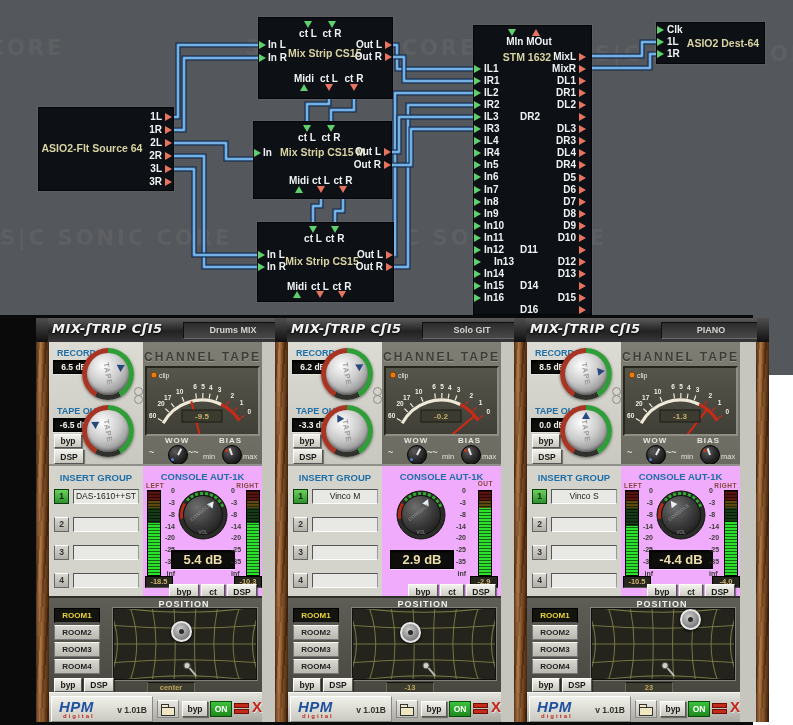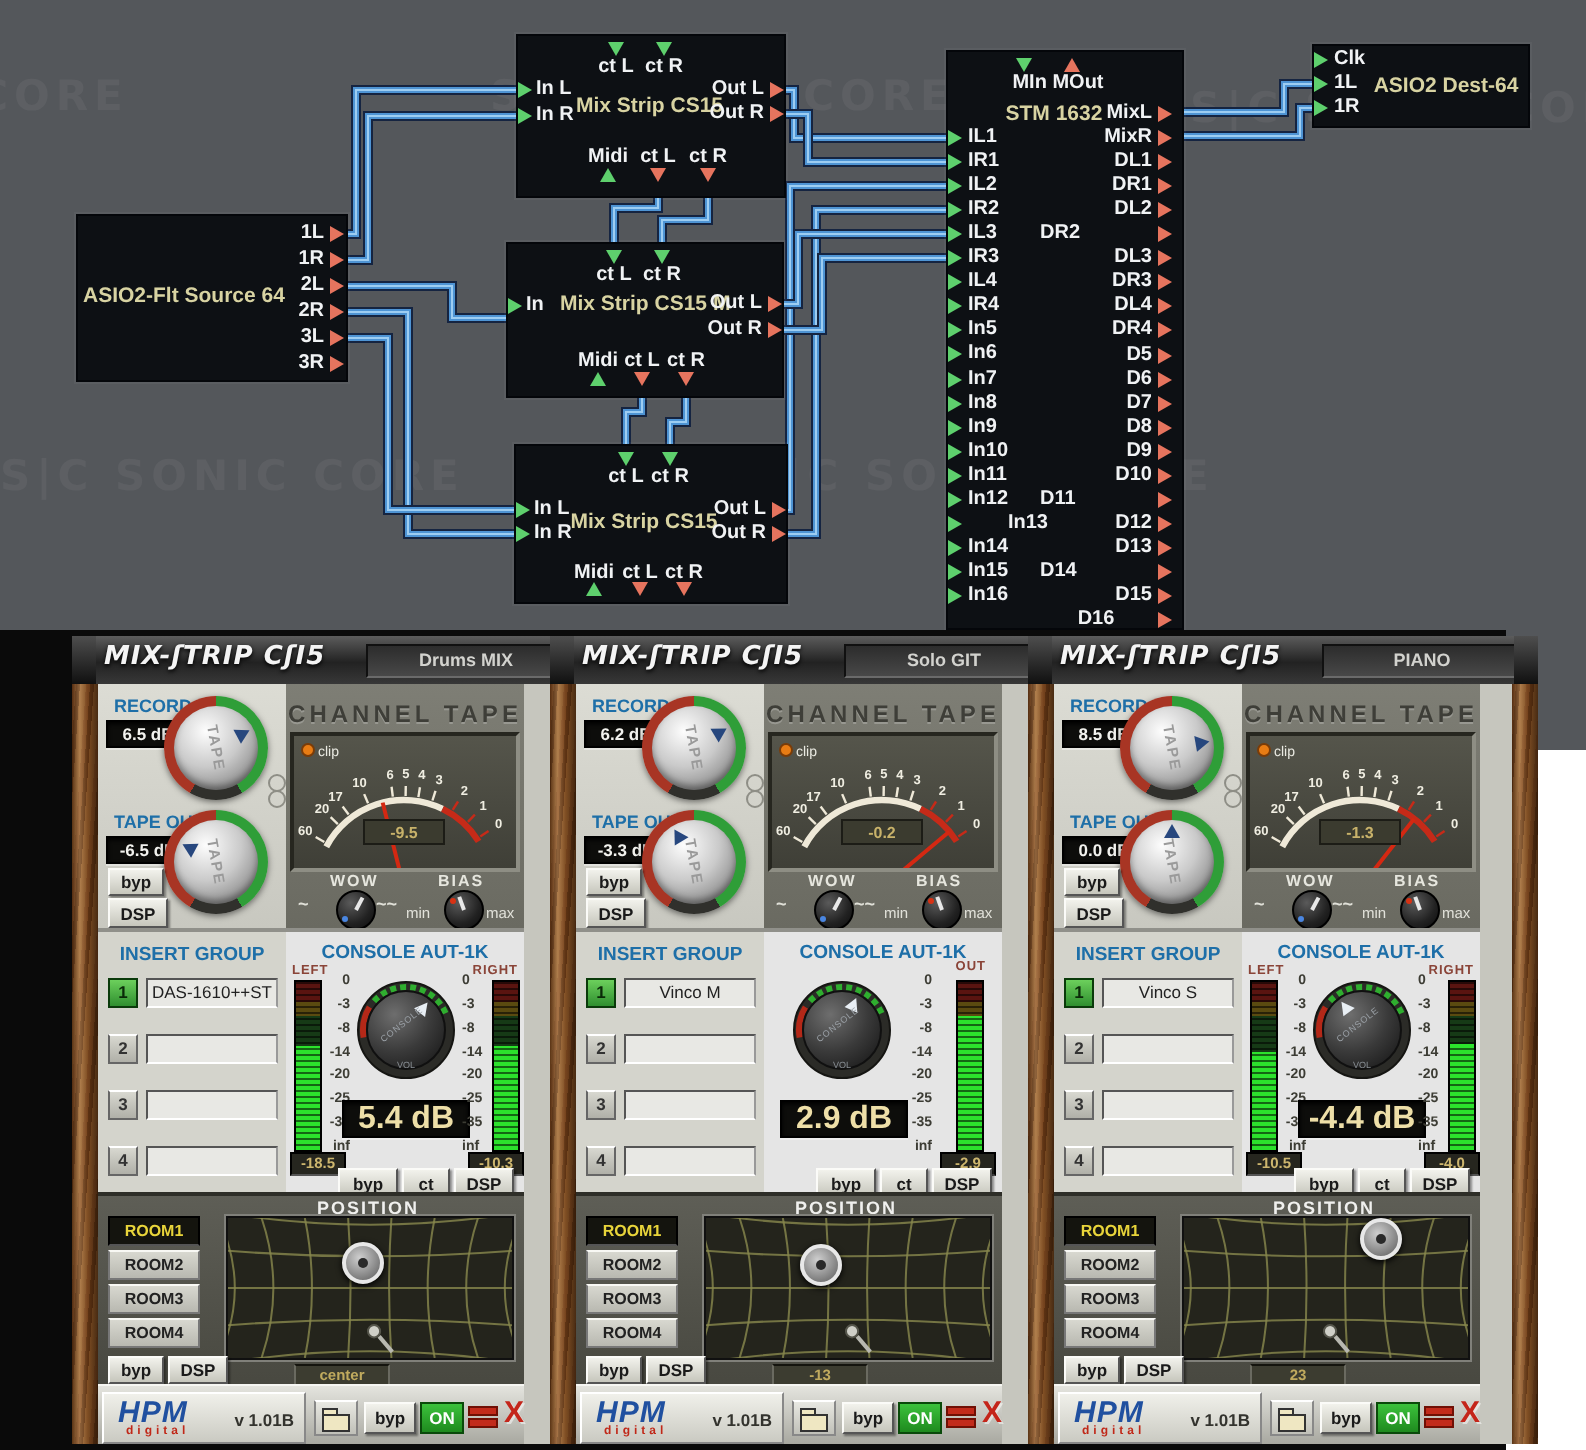--- a/index.html
+++ b/index.html
@@ -35,21 +35,21 @@
   .wl{left:0;} .wr{right:0;}
   .s-body{position:absolute;left:13px;right:13px;top:24px;bottom:0;background:#c6c6be;overflow:hidden;}
   .sec{position:absolute;left:0;width:213px;}
   .tape{top:0;height:122px;}
   .cons{top:122px;height:132px;border-top:2px solid #90908a;}
   .pos{top:254px;height:96px;background:linear-gradient(#5e5e56,#484840);border-top:2px solid #2e2e28;}
   .s-footer{top:350px;height:30px;position:absolute;left:0;width:213px;background:linear-gradient(#e4e4de,#a6a69e);border-top:1px solid #f6f6f2;}
   .tape-l{position:absolute;left:0;top:0;width:94px;height:122px;background:linear-gradient(#dcdcd4,#c8c8c0);border-right:1px solid #55554e;}
   .tape-r{position:absolute;left:94px;top:0;width:119px;height:122px;background:linear-gradient(#7e7e75,#6a6a61);}
   .cons-l{position:absolute;left:0;top:0;width:94px;height:132px;background:#d4d4cc;border-right:1px solid #8a8a82;}
-  .cons-r{position:absolute;left:94px;top:0;width:119px;height:132px;background:#e5e5e5;}
+  .cons-r{position:absolute;left:94px;top:0;width:119px;height:132px;background:#f0abfc;}
   .blbl{position:absolute;font-weight:bold;color:#1e6fa8;font-size:9px;}
   .rec{left:8px;top:6px;} .tout{left:8px;top:64px;}
   .ig{top:6px;left:0;width:94px;text-align:center;font-size:9.5px;}
   .ca{top:5px;left:0;width:119px;text-align:center;font-size:9.5px;}
   .valbox{position:absolute;background:#0d0d0b;color:#f2f2ee;font-weight:bold;text-align:center;border:1px solid #000;
           box-shadow:inset 0 1px 2px #000,0 1px 0 rgba(255,255,255,.4);}
   .vb1,.vb2{left:4px;width:40px;height:12px;font-size:8.5px;line-height:12px;}
   .vb1{top:18px;} .vb2{top:76px;}
   .tapeknob{position:absolute;width:52px;height:52px;border-radius:50%;
             background:conic-gradient(from 210deg,#a83524 0 150deg,#2f9e38 150deg 300deg,#30302c 300deg 360deg);
@@ -100,21 +100,21 @@
   .ml{left:3px;top:16px;} .mr{right:3px;top:16px;}
   .meter{position:absolute;top:24px;width:12px;height:84px;background:#111;border:1px solid #000;overflow:hidden;}
   .m-left{left:4px;} .m-right{left:103px;}
   .meter .zones{position:absolute;inset:0;background:linear-gradient(180deg,#5a1410 0 12%,#5a4a10 12% 20%,#163a16 20% 100%);}
   .meter .fill{position:absolute;left:0;right:0;bottom:0;background:#2ce22c;}
   .meter::after{content:'';position:absolute;inset:0;background:repeating-linear-gradient(180deg,rgba(0,0,0,.55) 0 1px,transparent 1px 3px);}
   .mscale{position:absolute;top:21px;height:90px;width:14px;display:flex;flex-direction:column;justify-content:space-between;
           font-size:7px;font-weight:bold;color:#3c3c34;line-height:7px;}
   .sc-l{left:18px;text-align:right;} .sc-r{left:88px;text-align:left;}
   .cknob{position:absolute;left:33px;top:22px;width:54px;height:54px;}
-  .vbc{left:28px;top:84px;width:62px;height:17px;font-size:16px;line-height:17px;color:#eedfa8;}
+  .vbc{left:28px;top:84px;width:62px;height:17px;font-size:13px;line-height:17px;color:#eedfa8;}
   .readout{position:absolute;top:110px;width:26px;height:10px;background:#26261f;border:1px solid #000;border-bottom-color:#555;
            color:#cdb66e;font-size:7.5px;font-weight:bold;text-align:center;line-height:10px;}
   .ro-l{left:2px;} .ro-r{left:91px;}
   .b-byp2{left:26px;top:118px;width:28px;height:13px;}
   .b-ct{left:58px;top:118px;width:22px;height:13px;}
   .b-dsp2{left:84px;top:118px;width:28px;height:13px;}
   .mono .cknob{left:12px;} .mono .vbc{left:8px;}
   .mono .sc-r{left:70px;text-align:right;} .mono .m-right{left:96px;} .mono .ro-r{left:88px;} .mono .mr{right:8px;top:14px;}
   .pos-title{position:absolute;left:64px;width:142px;top:1px;text-align:center;font-size:9px;font-weight:bold;color:#f0f0ee;letter-spacing:1px;}
   .room{position:absolute;left:5px;width:44px;height:13px;font-size:8px;font-weight:bold;text-align:center;line-height:13px;
@@ -300,21 +300,21 @@
         <div class="ptxt" style="left: 484px; top: 196px; width: 40px; text-align: left;">In8</div>
         <div class="arr r g" style="left: 474px; top: 210px;"></div>
         <div class="ptxt" style="left: 484px; top: 208px; width: 40px; text-align: left;">In9</div>
         <div class="arr r g" style="left: 474px; top: 222px;"></div>
         <div class="ptxt" style="left: 484px; top: 220px; width: 40px; text-align: left;">In10</div>
         <div class="arr r g" style="left: 474px; top: 234px;"></div>
         <div class="ptxt" style="left: 484px; top: 232px; width: 40px; text-align: left;">In11</div>
         <div class="arr r g" style="left: 474px; top: 246px;"></div>
         <div class="ptxt" style="left: 484px; top: 244px; width: 40px; text-align: left;">In12</div>
         <div class="arr r g" style="left: 474px; top: 258px;"></div>
-        <div class="ptxt" style="left: 484px; top: 256px; width: 40px; text-align: right;">In13</div>
+        <div class="ptxt" style="left: 484px; top: 256px; width: 40px; text-align: center;">In13</div>
         <div class="arr r g" style="left: 474px; top: 270px;"></div>
         <div class="ptxt" style="left: 484px; top: 268px; width: 40px; text-align: left;">In14</div>
         <div class="arr r g" style="left: 474px; top: 282px;"></div>
         <div class="ptxt" style="left: 484px; top: 280px; width: 40px; text-align: left;">In15</div>
         <div class="arr r g" style="left: 474px; top: 294px;"></div>
         <div class="ptxt" style="left: 484px; top: 292px; width: 40px; text-align: left;">In16</div>
         <div class="ptxt" style="left: 520px; top: 51px; width: 56px; text-align: right;">MixL</div>
         <div class="arr r o" style="left: 579px; top: 53px;"></div>
         <div class="ptxt" style="left: 520px; top: 63px; width: 56px; text-align: right;">MixR</div>
         <div class="arr r o" style="left: 579px; top: 65px;"></div>
@@ -349,21 +349,21 @@
         <div class="ptxt" style="left: 520px; top: 244px; width: 56px; ">D11</div>
         <div class="arr r o" style="left: 579px; top: 246px;"></div>
         <div class="ptxt" style="left: 520px; top: 256px; width: 56px; text-align: right;">D12</div>
         <div class="arr r o" style="left: 579px; top: 258px;"></div>
         <div class="ptxt" style="left: 520px; top: 268px; width: 56px; text-align: right;">D13</div>
         <div class="arr r o" style="left: 579px; top: 270px;"></div>
         <div class="ptxt" style="left: 520px; top: 280px; width: 56px; text-align: left;">D14</div>
         <div class="arr r o" style="left: 579px; top: 282px;"></div>
         <div class="ptxt" style="left: 520px; top: 292px; width: 56px; text-align: right;">D15</div>
         <div class="arr r o" style="left: 579px; top: 294px;"></div>
-        <div class="ptxt" style="left: 520px; top: 304px; width: 56px; text-align: center;">D16</div>
+        <div class="ptxt" style="left: 520px; top: 304px; width: 56px; text-align: left;">D16</div>
         <div class="arr r o" style="left: 579px; top: 306px;"></div>
         <div class="mod" style="left: 258px; top: 17px; width: 133px; height: 80px;"></div>
         <div class="arr d g" style="left: 304px; top: 21px;"></div>
         <div class="ptxt" style="left: 294px; top: 28px; width: 28px; text-align: center;">ct L</div>
         <div class="arr d g" style="left: 328px; top: 21px;"></div>
         <div class="ptxt" style="left: 318px; top: 28px; width: 28px; text-align: center;">ct R</div>
         <div class="arr r g" style="left: 259px; top: 41px;"></div>
         <div class="ptxt" style="left: 268px; top: 39px; width: 34px; text-align: left;">In L</div>
         <div class="arr r g" style="left: 259px; top: 54px;"></div>
         <div class="ptxt" style="left: 268px; top: 52px; width: 34px; text-align: left;">In R</div>

